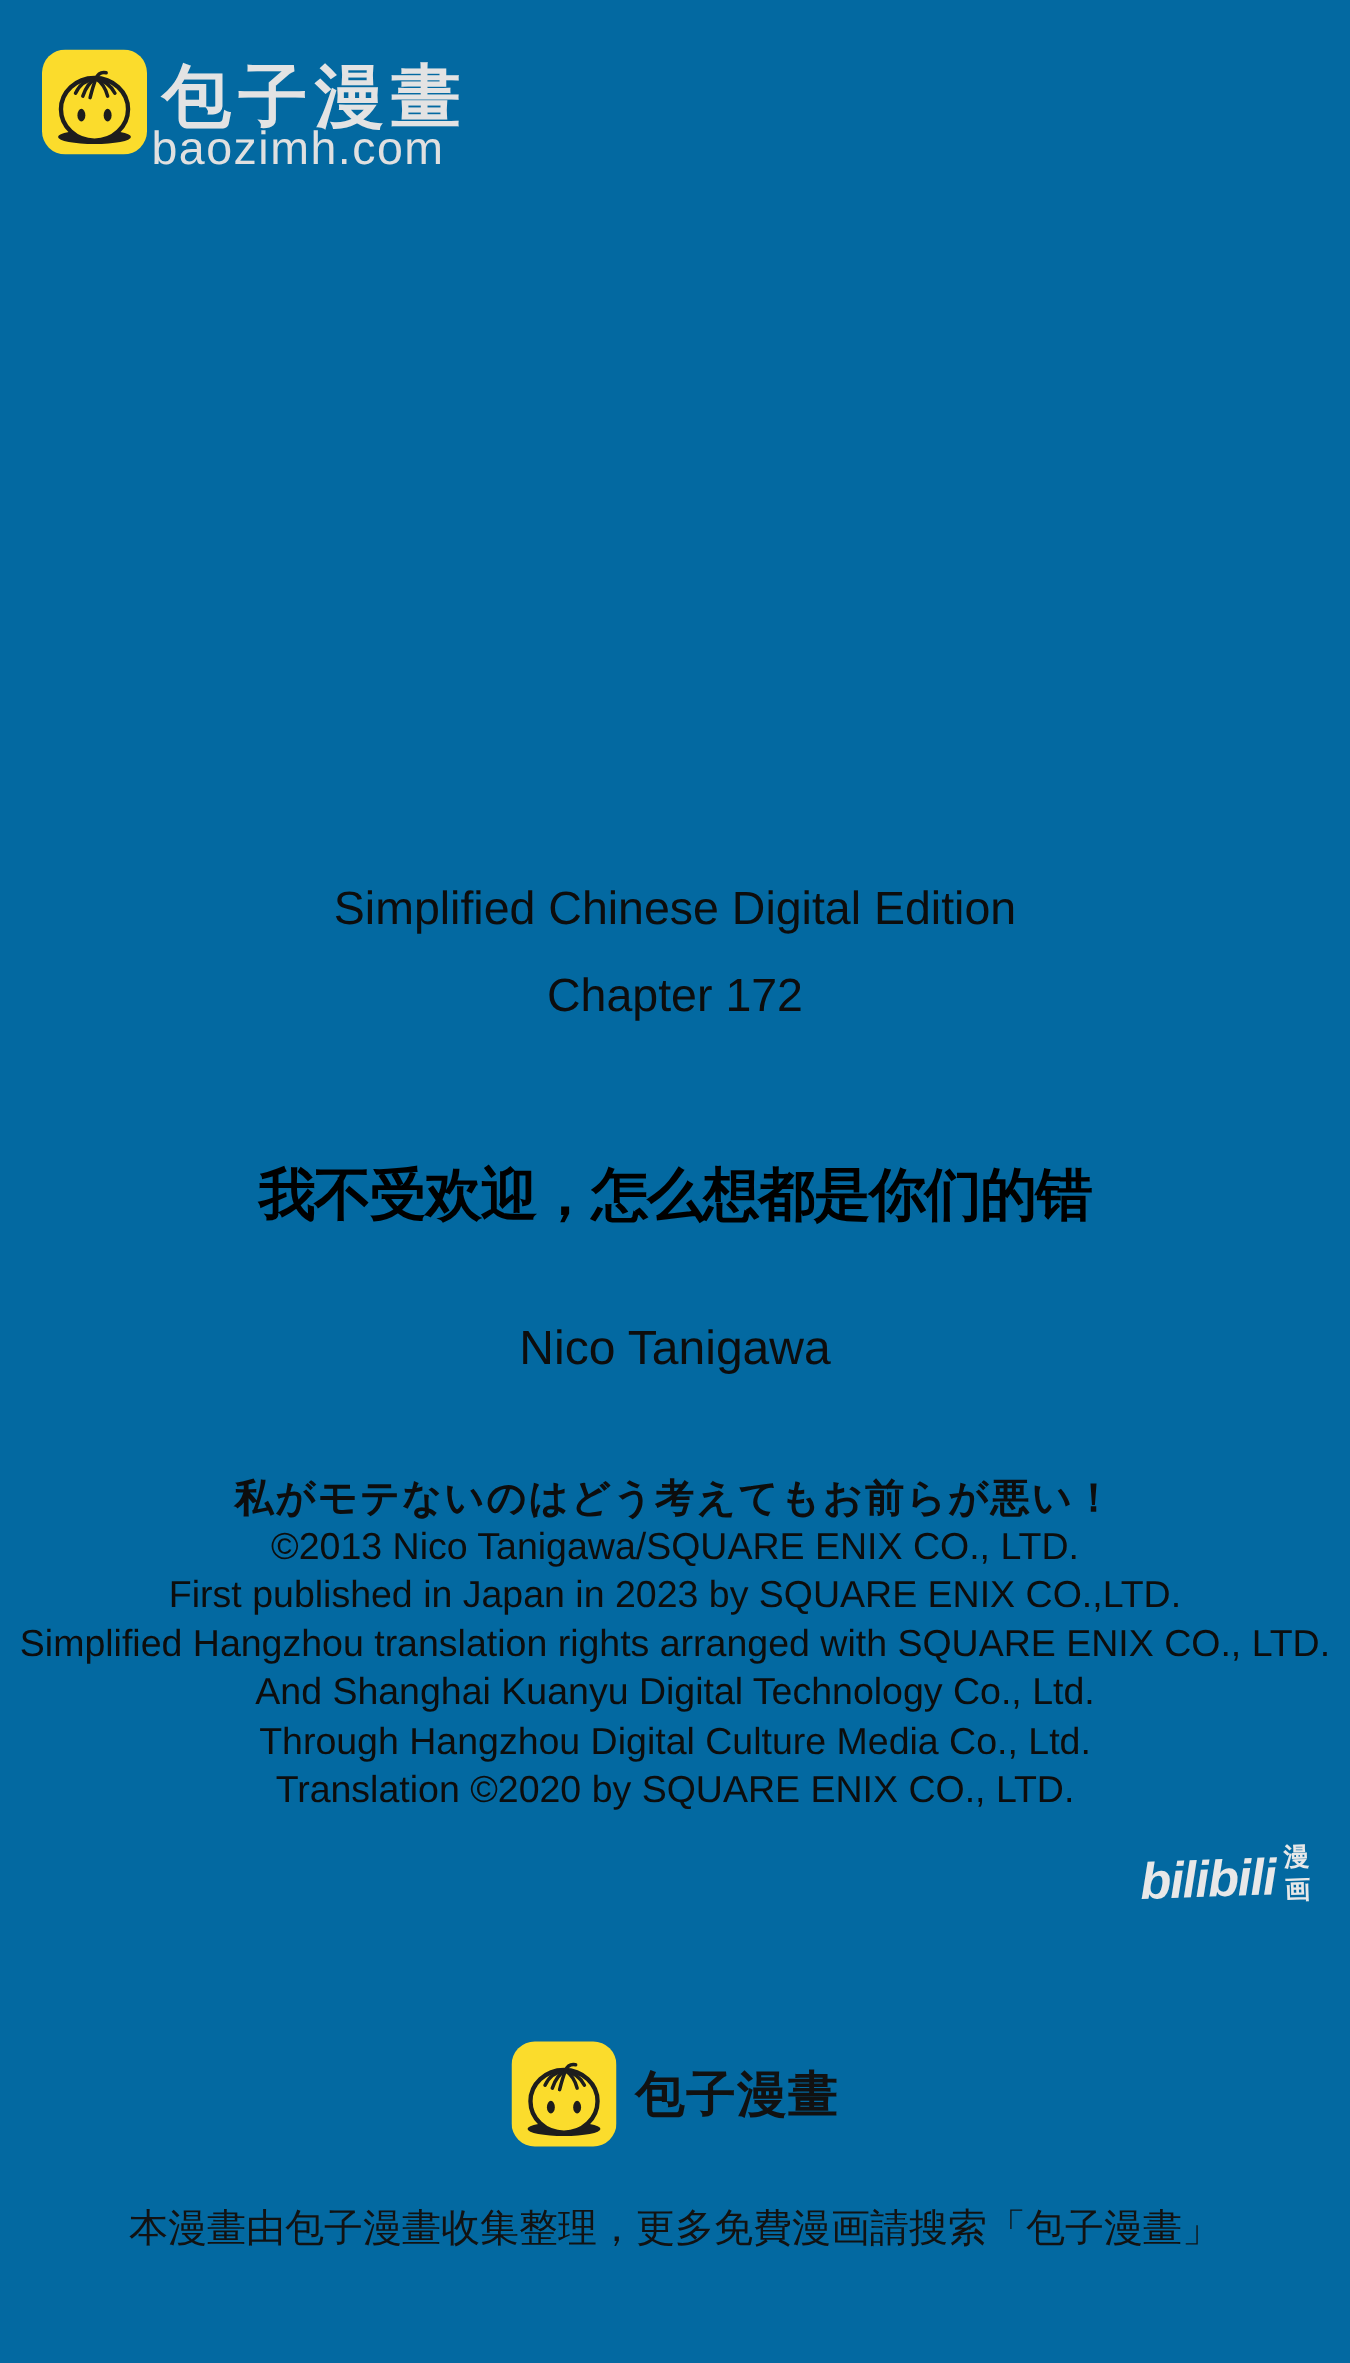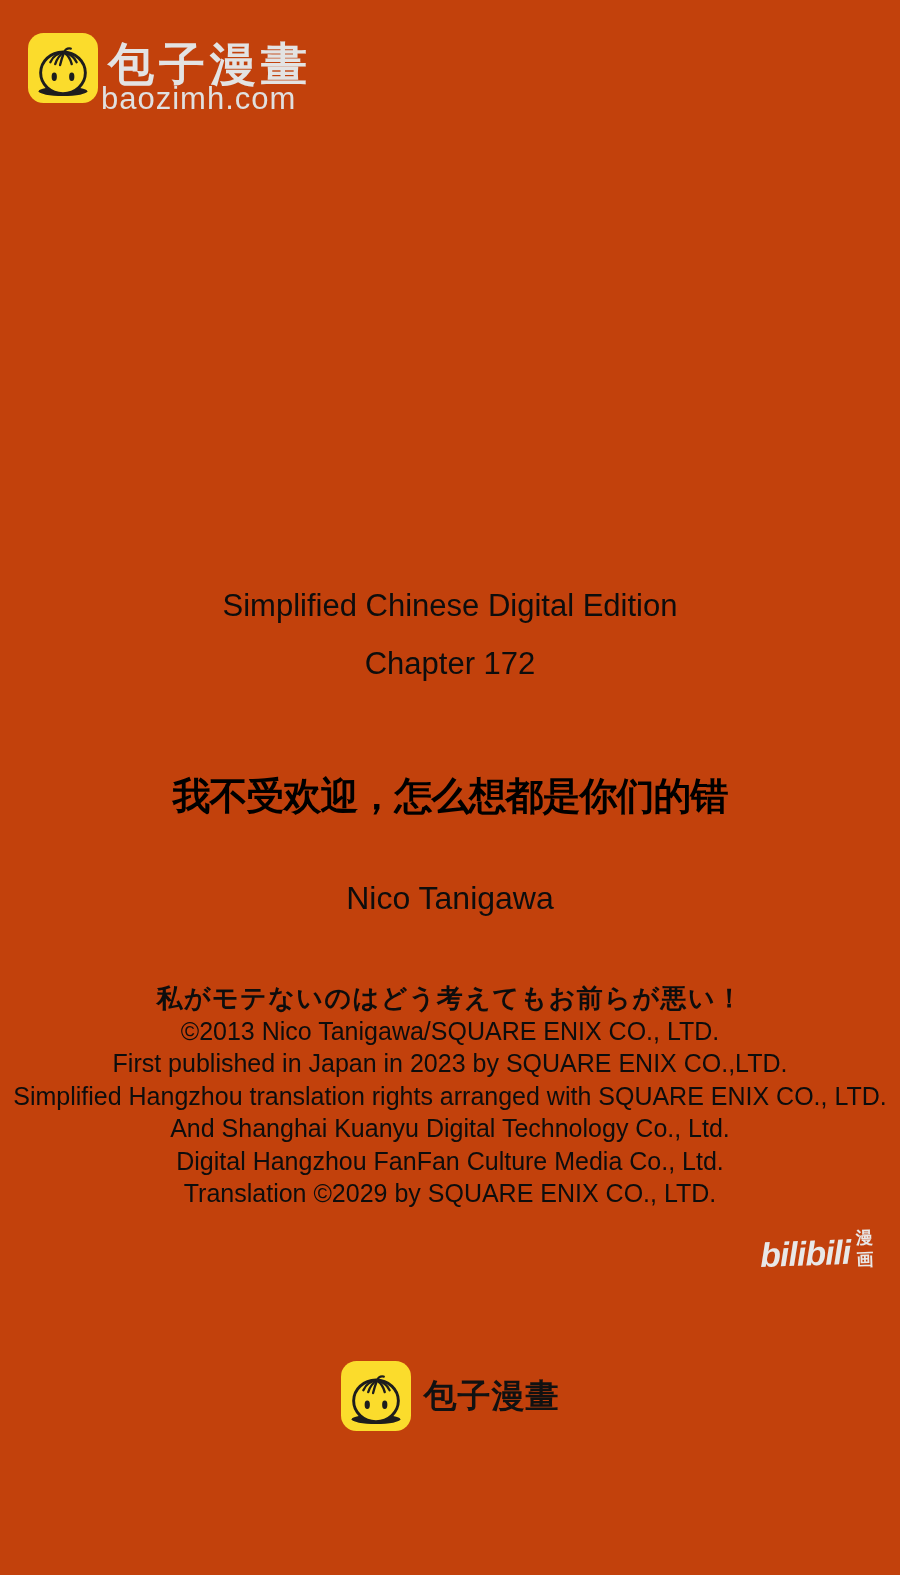--- a/index.html
+++ b/index.html
@@ -1,20 +1,20 @@
 <!DOCTYPE html>
 <html><head>
 <meta charset="utf-8">
 <style>
   html, body { margin: 0; padding: 0; background: #ffffff; }
   .page {
     position: relative;
     width: 900px;
     height: 1575px;
-    background: #c2410c;
+    background: #0369a1;
     overflow: hidden;
     font-family: "Liberation Sans", "DejaVu Sans", sans-serif;
   }
 
   
   .logo-top { position: absolute; left: 28px; top: 33px; width: 70px; height: 70px; }
   .wm-name {
     position: absolute; left: 108px; top: 34px;
     font-size: 46px; font-weight: 700; letter-spacing: 5px;
     color: #e3e3e3; white-space: nowrap;
@@ -95,22 +95,22 @@
 
   <div class="centered manga-title">我不受欢迎，怎么想都是你们的错</div>
   <div class="centered author">Nico Tanigawa</div>
 
   <div class="credits">
     <div class="credit-line jp">私がモテないのはどう考えてもお前らが悪い！</div>
     <div class="credit-line">©2013 Nico Tanigawa/SQUARE ENIX CO., LTD.</div>
     <div class="credit-line">First published in Japan in 2023 by SQUARE ENIX CO.,LTD.</div>
     <div class="credit-line">Simplified Hangzhou translation rights arranged with SQUARE ENIX CO., LTD.</div>
     <div class="credit-line">And Shanghai Kuanyu Digital Technology Co., Ltd.</div>
-    <div class="credit-line">Digital Hangzhou FanFan Culture Media Co., Ltd.</div>
-    <div class="credit-line">Translation ©2029 by SQUARE ENIX CO., LTD.</div>
+    <div class="credit-line">Through Hangzhou Digital Culture Media Co., Ltd.</div>
+    <div class="credit-line">Translation ©2020 by SQUARE ENIX CO., LTD.</div>
   </div>
 
   <div class="bili-wm">
     <span class="bili-text">bilibili</span>
     <span class="bili-suffix">
       <span>漫</span>
       <span>画</span>
     </span>
   </div>
 
@@ -126,14 +126,15 @@
         <path d="M37,20 Q43,24 45,32"></path>
         <path d="M37,20 Q46,22 50,30"></path>
         <path d="M37,20 Q39,15 44,16"></path>
       </g>
       <ellipse cx="27" cy="45" rx="2.7" ry="4.3" fill="#1d1d1d"></ellipse>
       <ellipse cx="45" cy="45" rx="2.7" ry="4.3" fill="#1d1d1d"></ellipse>
     </svg>
     <div class="footer-brand-name">包子漫畫</div>
   </div>
 
+  <div class="centered footer-notice">本漫畫由包子漫畫收集整理，更多免費漫画請搜索「包子漫畫」</div>
 
 </div>
 
 </body></html>

